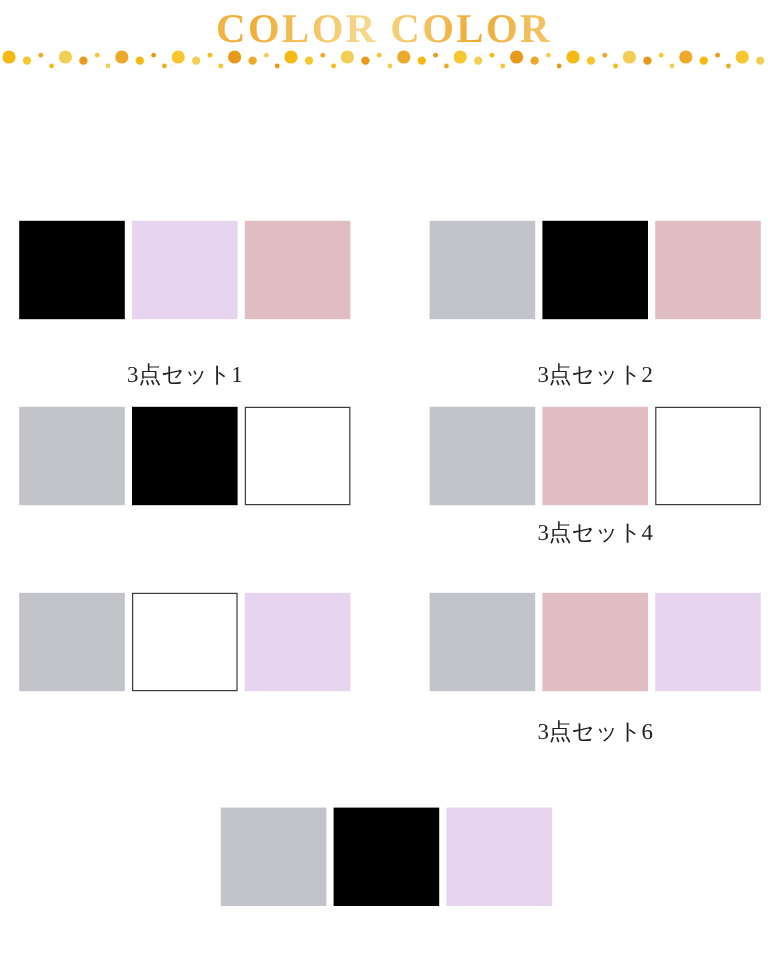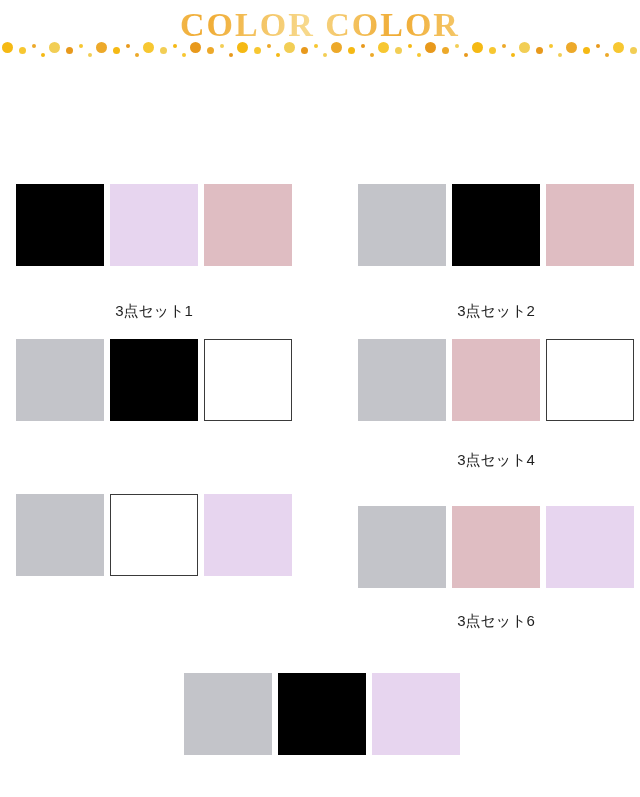--- a/index.html
+++ b/index.html
@@ -80,26 +80,26 @@
     flex: 0 0 auto;
   }
   .swatch.bordered {
     border: 1px solid #3a3a3a;
   }
   .gap {
     width: 6px;
     flex: 0 0 auto;
   }
   .set-label {
-    font-size: 15px;
+    font-size: 19px;
     line-height: 1.2;
     color: #1f1f1f;
     text-align: center;
     white-space: nowrap;
-    font-family: Liberation Sans, sans-serif;
+    font-family: Liberation Serif, serif;
   }
 </style>
 </head>
 <body>
 
 <div class="header">
   <div class="title" style="background-image: linear-gradient(100deg, rgb(240, 171, 51) 0%, rgb(247, 217, 140) 16%, rgb(240, 171, 51) 32%, rgb(247, 217, 140) 48%, rgb(240, 171, 51) 62%, rgb(247, 217, 140) 78%, rgb(240, 171, 51) 100%);">COLOR COLOR</div>
   <div class="dot-band">
       <div class="dot" style="left: 2px; top: 4px; width: 11px; height: 11px; background: rgb(245, 185, 20);"></div>
       <div class="dot" style="left: 19px; top: 9px; width: 7px; height: 7px; background: rgb(247, 199, 49);"></div>
@@ -189,32 +189,32 @@
       </div>
     </div>
     <div class="set" style="left: 358px; top: 261px;">
       <div class="swatch-row">
         <div class="swatch" style="background: rgb(195, 196, 201);"></div>
         <div class="gap"></div>
         <div class="swatch" style="background: rgb(223, 189, 194);"></div>
         <div class="gap"></div>
         <div class="swatch bordered" style="background: rgb(255, 255, 255); border-color: rgb(58, 58, 58);"></div>
       </div>
-      <div class="set-label" style="margin-top: 30px; width: 276px;">3点セット4</div>
+      <div class="set-label" style="margin-top: 13px; width: 276px;">3点セット4</div>
     </div>
     <div class="set" style="left: 16px; top: 416px;">
       <div class="swatch-row">
         <div class="swatch" style="background: rgb(195, 196, 201);"></div>
         <div class="gap"></div>
         <div class="swatch bordered" style="background: rgb(255, 255, 255); border-color: rgb(58, 58, 58);"></div>
         <div class="gap"></div>
         <div class="swatch" style="background: rgb(231, 213, 239);"></div>
       </div>
     </div>
-    <div class="set" style="left: 358px; top: 416px; margin-top: 12px;">
+    <div class="set" style="left: 358px; top: 416px;">
       <div class="swatch-row">
         <div class="swatch" style="background: rgb(195, 196, 201);"></div>
         <div class="gap"></div>
         <div class="swatch" style="background: rgb(223, 189, 194);"></div>
         <div class="gap"></div>
         <div class="swatch" style="background: rgb(231, 213, 239);"></div>
       </div>
       <div class="set-label" style="margin-top: 24px; width: 276px;">3点セット6</div>
     </div>
     <div class="set" style="left: 184px; top: 595px;">

